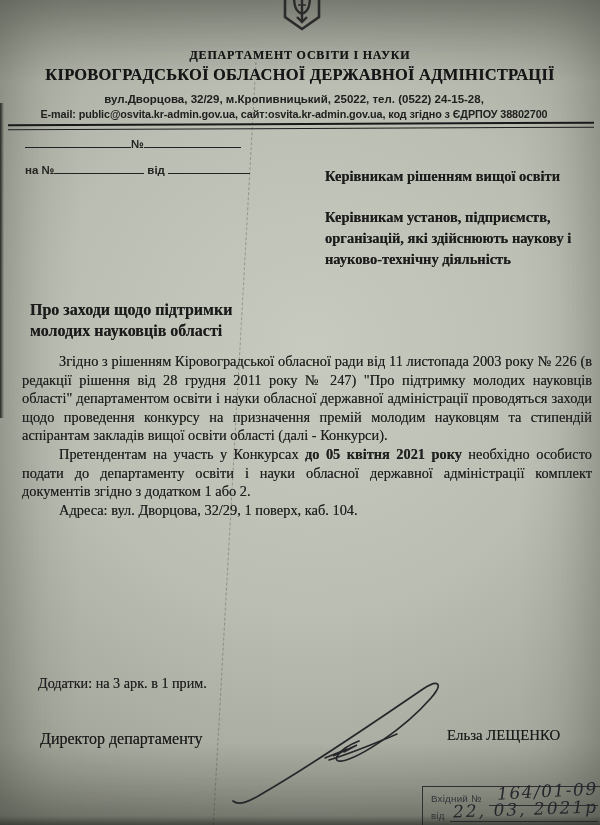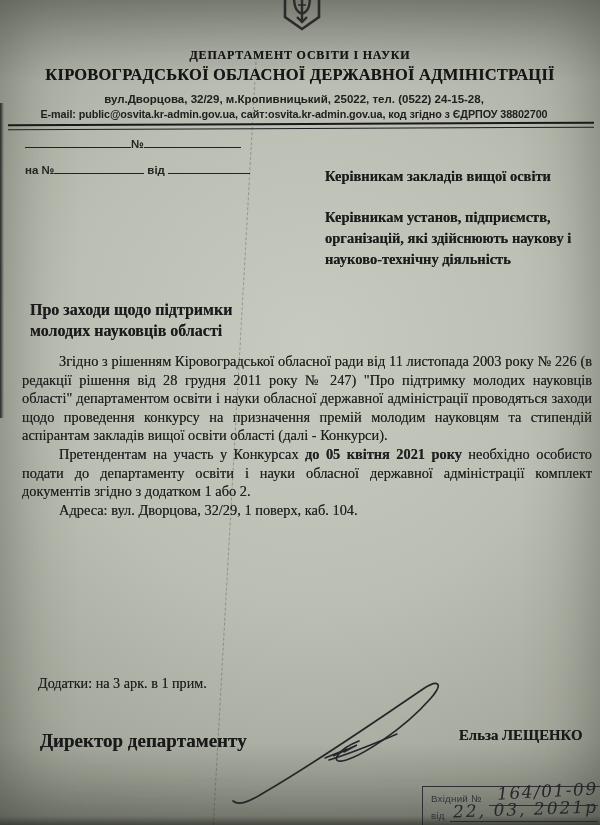--- a/index.html
+++ b/index.html
@@ -34,22 +34,22 @@
   .addressee{left:325px;top:166px;width:268px;font-weight:bold;font-size:14.5px;line-height:21px;color:#1b1b1b;}
   .addressee .blk2{margin-top:20px;}
   
   .subject{left:30px;top:299px;width:248px;font-weight:bold;font-size:16px;line-height:21px;color:#1b1b1b;}
   
   .body-text{left:22px;top:352px;width:570px;font-size:14.4px;line-height:18.6px;text-align:justify;color:#1f1f1f;}
   .body-text p{margin:0;text-indent:37px;}
   .body-text .bold{font-weight:bold;}
   
   .attachments{left:38px;top:675px;font-size:14.2px;color:#202020;}
-  .sig-position{left:40px;top:730px;font-weight:bold;font-size:19px;color:#1a1a1a;}
-  .sig-name{left:447px;top:727px;font-weight:bold;font-size:14.8px;color:#1a1a1a;margin-left:12px;}
+  .sig-position{left:40px;top:730px;font-weight:normal;font-size:16px;color:#1a1a1a;}
+  .sig-name{left:447px;top:727px;font-weight:normal;font-size:14.8px;color:#1a1a1a;}
   .sig-svg{left:225px;top:670px;width:222px;height:152px;}
   
   .stamp-box-top{left:422px;top:786px;width:178px;height:0;border-top:1.6px solid #2e2e33;}
   .stamp-box-left{left:422px;top:786px;width:0;height:39px;border-left:1.6px solid #2e2e33;}
   .stamp-label{font-family:"Liberation Sans",sans-serif;font-size:9.8px;color:#33333a;letter-spacing:.2px;}
   .stamp-l1{left:431px;top:793px;text-align:center;}
   .stamp-l2{left:431px;top:810px;}
   .stamp-line1{left:489px;top:805px;width:109px;height:0;border-top:1.4px solid #2e2e33;}
   .stamp-line2{left:450px;top:821px;width:148px;height:0;border-top:1.4px solid #2e2e33;}
   .handwrite{font-family:"DejaVu Serif",serif;font-style:italic;color:#26262c;white-space:nowrap;}
@@ -82,21 +82,21 @@
   <div class="abs double-rule"></div>
 
   <div class="abs ref ref-row1">
     <span class="fill-line" style="width:106px"></span><span>№</span><span class="fill-line" style="width:97px"></span>
   </div>
   <div class="abs ref ref-row2">
     <span>на №</span><span class="fill-line" style="width:90px"></span><span style="padding-left:3px">від</span> <span class="fill-line" style="width:82px"></span>
   </div>
 
   <div class="abs addressee soft">
-    <div>Керівникам закладів вищої освіти</div>
+    <div>Керівникам рішенням вищої освіти</div>
     <div class="blk2">Керівникам установ, підприємств, організацій, які здійснюють наукову і науково-технічну діяльність</div>
   </div>
 
   <div class="abs subject soft">Про заходи щодо підтримки молодих науковців області</div>
 
   <div class="abs body-text soft">
     <p>Згідно з рішенням Кіровоградської обласної ради від 11 листопада 2003 року № 226 (в редакції рішення від 28 грудня 2011 року № 247) "Про підтримку молодих науковців області" департаментом освіти і науки обласної державної адміністрації проводяться заходи щодо проведення конкурсу на призначення премій молодим науковцям та стипендій аспірантам закладів вищої освіти області (далі - Конкурси).</p>
     <p><span>Претендентам на участь у Конкурсах </span><span class="bold">до 05 квітня 2021 року</span><span> необхідно особисто подати до департаменту освіти і науки обласної державної адміністрації комплект документів згідно з додатком 1 або 2.</span></p>
     <p>Адреса: вул. Дворцова, 32/29, 1 поверх, каб. 104.</p>
   </div>

